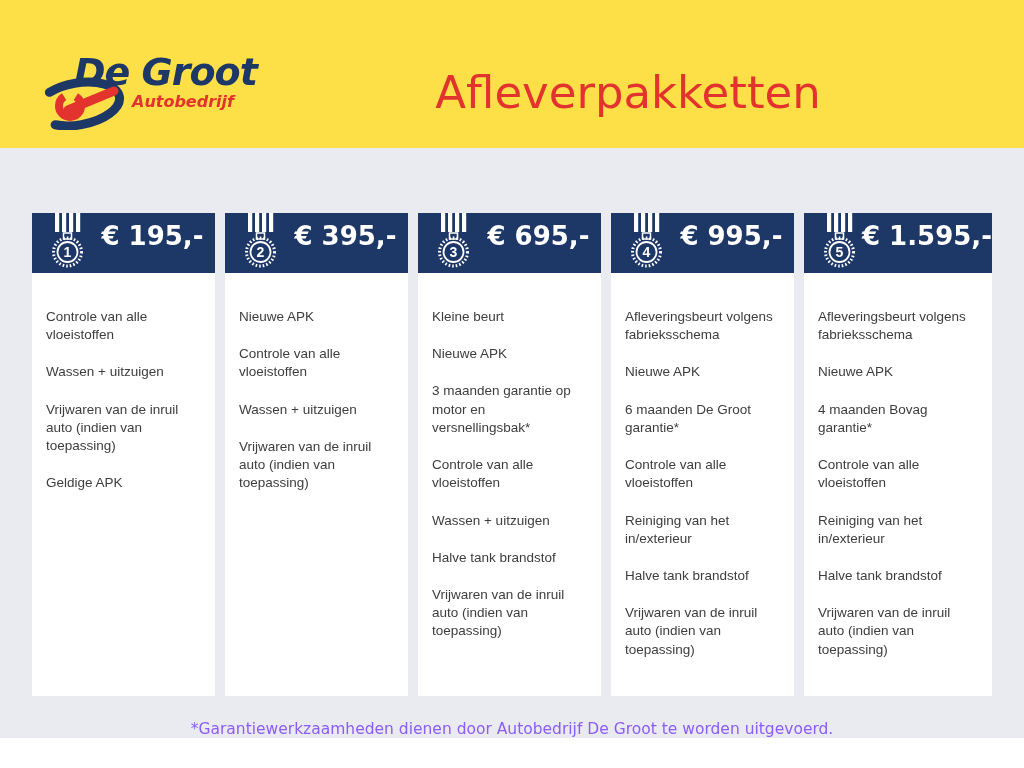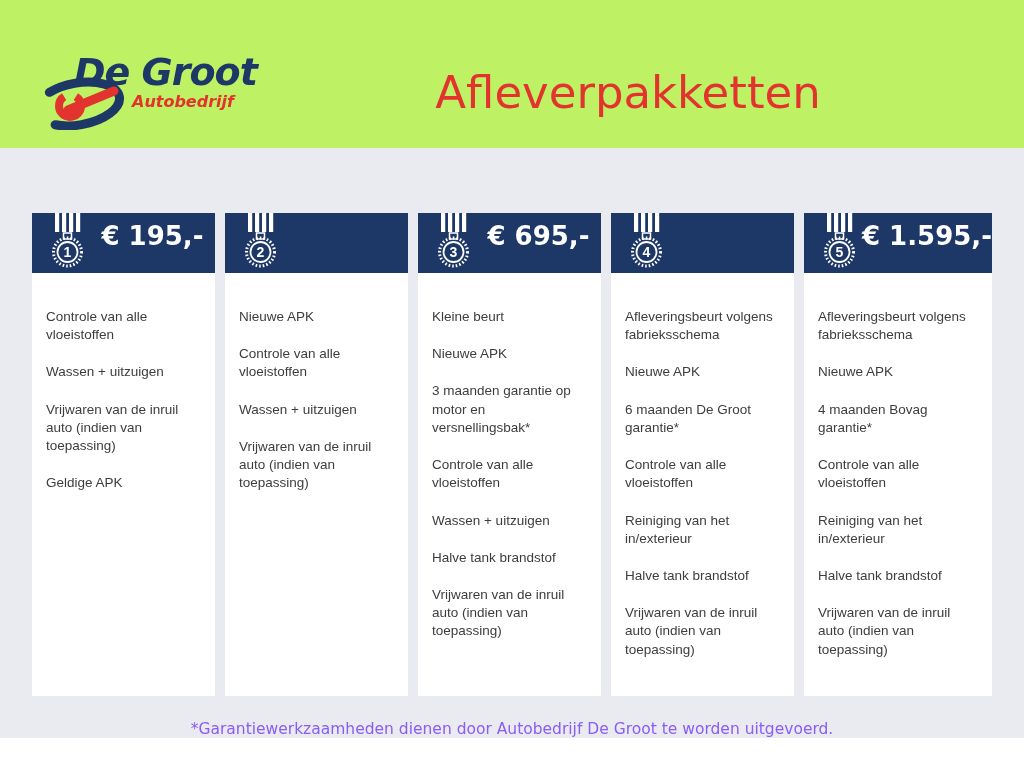--- a/index.html
+++ b/index.html
@@ -1,20 +1,20 @@
 <!DOCTYPE html>
 <html><head>
 <meta charset="utf-8">
 <style>
   * { margin: 0; padding: 0; box-sizing: border-box; }
   html, body { width: 1024px; height: 768px; overflow: hidden; background: #ffffff; }
   body { font-family: "Liberation Sans", "DejaVu Sans", sans-serif; }
 
   
-  .header { position: relative; height: 148px; background: #bef264; }
+  .header { position: relative; height: 148px; background: #fde047; }
   .logo { position: absolute; left: 30px; top: 40px; width: 260px; height: 100px; }
   .logo-mark { position: absolute; left: 0; top: 34px; }
   .logo-name {
     position: absolute; left: 44px; top: 10px;
     font-family: "DejaVu Sans", sans-serif;
     font-size: 38px; font-weight: bold; font-style: italic;
     color: #1d3767; letter-spacing: -1px; white-space: nowrap;
   }
   .logo-sub {
     position: absolute; left: 44px; top: 52px; width: 160px;
@@ -109,20 +109,21 @@
             <rect x="10" y="0" width="4.2" height="19"></rect>
               <rect x="17" y="0" width="4.2" height="19"></rect>
             <rect x="24" y="0" width="4.2" height="19"></rect>
               <rect x="31" y="0" width="4.2" height="19"></rect>
           </g>
           <rect x="18.5" y="20" width="8" height="6" fill="none" stroke="#ffffff" stroke-width="1.5"></rect>
           <circle cx="22.5" cy="39" r="14" fill="none" stroke="#ffffff" stroke-width="3" stroke-dasharray="1.6 2"></circle>
           <circle cx="22.5" cy="39" r="10" fill="none" stroke="#ffffff" stroke-width="1.8"></circle>
           <text x="22.5" y="44" text-anchor="middle" font-size="14" font-weight="bold" fill="#ffffff">2</text>
         </svg>
+        <div class="price">€ 395,-</div>
       </div>
       <div class="card-body">
           <div class="pkg-item">Nieuwe APK</div>
           <div class="pkg-item">Controle van alle vloeistoffen</div>
           <div class="pkg-item">Wassen + uitzuigen</div>
           <div class="pkg-item">Vrijwaren van de inruil auto (indien van toepassing)</div>
         </div>
     </div>
 
     <div class="card">
@@ -159,20 +160,21 @@
             <rect x="10" y="0" width="4.2" height="19"></rect>
               <rect x="17" y="0" width="4.2" height="19"></rect>
             <rect x="24" y="0" width="4.2" height="19"></rect>
               <rect x="31" y="0" width="4.2" height="19"></rect>
           </g>
           <rect x="18.5" y="20" width="8" height="6" fill="none" stroke="#ffffff" stroke-width="1.5"></rect>
           <circle cx="22.5" cy="39" r="14" fill="none" stroke="#ffffff" stroke-width="3" stroke-dasharray="1.6 2"></circle>
           <circle cx="22.5" cy="39" r="10" fill="none" stroke="#ffffff" stroke-width="1.8"></circle>
           <text x="22.5" y="44" text-anchor="middle" font-size="14" font-weight="bold" fill="#ffffff">4</text>
         </svg>
+        <div class="price">€ 995,-</div>
       </div>
       <div class="card-body">
           <div class="pkg-item">Afleveringsbeurt volgens fabrieksschema</div>
           <div class="pkg-item">Nieuwe APK</div>
           <div class="pkg-item">6 maanden De Groot garantie*</div>
           <div class="pkg-item">Controle van alle vloeistoffen</div>
           <div class="pkg-item">Reiniging van het in/exterieur</div>
           <div class="pkg-item">Halve tank brandstof</div>
           <div class="pkg-item">Vrijwaren van de inruil auto (indien van toepassing)</div>
         </div>

